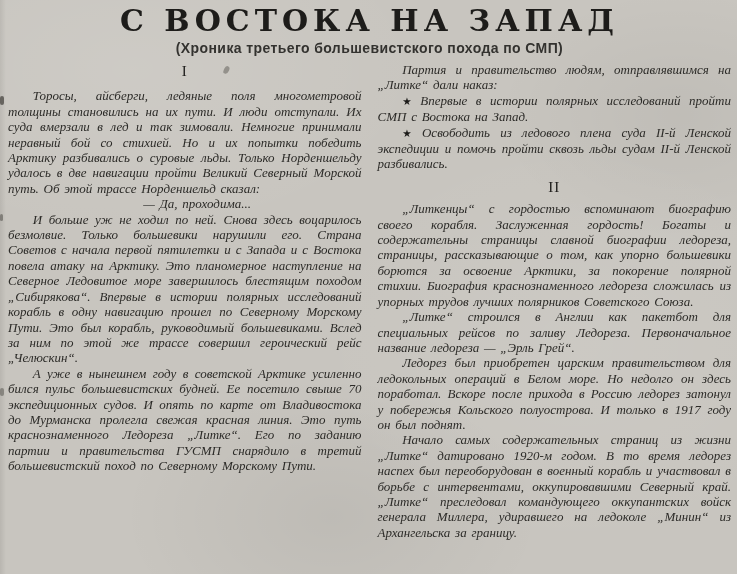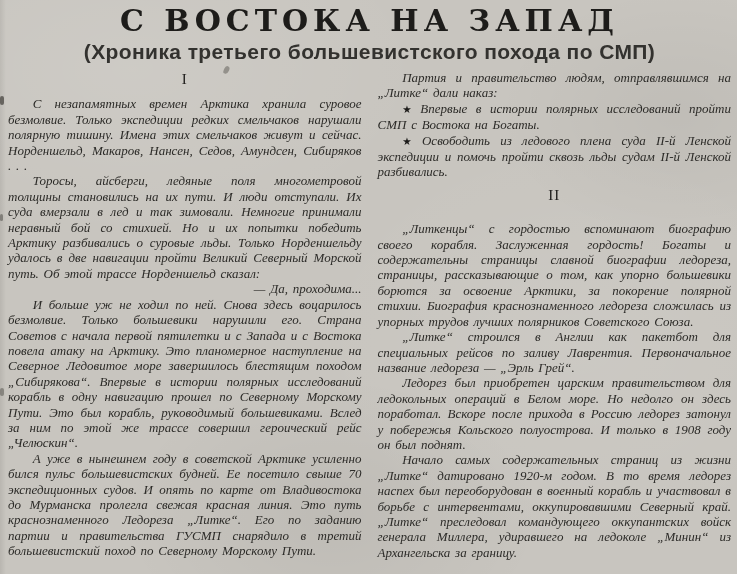--- a/index.html
+++ b/index.html
@@ -33,21 +33,21 @@
     font-family:"DejaVu Serif","Liberation Serif",serif;
     font-size:30px;
     font-weight:700;
     letter-spacing:5px;
     color:var(--ink-strong);
     line-height:1.1;
     transform:scaleY(1.02);
   }
   h2{
     font-family:"Liberation Sans","DejaVu Sans",sans-serif;
-    font-size:21px;
+    font-size:14px;
     font-weight:600;
     letter-spacing:.4px;
     color:#33322f;
     margin-top:3px;
   }
   .columns{
     display:flex;
     gap:16px;
     margin-top:6px;
   }
@@ -59,23 +59,23 @@
     word-spacing:1.5px;
   }
   .sec-head{
     text-align:center;
     font-size:15px;
     font-weight:400;
     letter-spacing:1px;
     margin:2px 0 9px 0;
     color:var(--ink-strong);
   }
-  .col-right .sec-head{margin:8px 0 18px 0;}
+  .col-right .sec-head{margin:8px 0 6px 0;}
   .para{text-indent:1.9em;font-style:italic;}
-  .para.dialog{text-align:right;}
+  .para.dialog{text-align:center;}
   .bullet .star{
     font-family:"DejaVu Sans",sans-serif;
     font-size:10.5px;
     letter-spacing:0;
     padding-right:5px;
     color:var(--ink-strong);
   }
   .speck{position:absolute;background:#504e48;border-radius:2px;opacity:.8;}
   .speck.s1{left:0;top:96px;width:4px;height:9px;}
   .speck.s2{left:0;top:214px;width:3px;height:7px;opacity:.55;}
@@ -89,38 +89,37 @@
 
   <header>
     <h1>С ВОСТОКА НА ЗАПАД</h1>
     <h2>(Хроника третьего большевистского похода по СМП)</h2>
   </header>
 
   <div class="columns">
 
     <section class="col col-left">
       <div class="sec-head">I</div>
-      <p class="para">С незапамятных времен Арктика хранила суровое безмолвие. Только экспедиции редких смельчаков нарушали полярную тишину. Имена этих смельчаков живут и сейчас. Норденшельд, Макаров, Нансен, Седов, Амундсен, Сибиряков . . .</p>
       <p class="para">Торосы, айсберги, ледяные поля многометровой толщины становились на их пути. И люди отступали. Их суда вмерзали в лед и так зимовали. Немногие принимали неравный бой со стихией. Но и их попытки победить Арктику разбивались о суровые льды. Только Норденшельду удалось в две навигации пройти Великий Северный Морской путь. Об этой трассе Норденшельд сказал:</p>
       <p class="para dialog">— Да, проходима...</p>
       <p class="para">И больше уж не ходил по ней. Снова здесь воцарилось безмолвие. Только большевики нарушили его. Страна Советов с начала первой пятилетки и с Запада и с Востока повела атаку на Арктику. Это планомерное наступление на Северное Ледовитое море завершилось блестящим походом „Сибирякова“. Впервые в истории полярных исследований корабль в одну навигацию прошел по Северному Морскому Пути. Это был корабль, руководимый большевиками. Вслед за ним по этой же трассе совершил героический рейс „Челюскин“.</p>
       <p class="para">А уже в нынешнем году в советской Арктике усиленно бился пульс большевистских будней. Ее посетило свыше 70 экспедиционных судов. И опять по карте от Владивостока до Мурманска пролегла свежая красная линия. Это путь краснознаменного Ледореза „Литке“. Его по заданию партии и правительства ГУСМП снарядило в третий большевистский поход по Северному Морскому Пути.</p>
     </section>
 
     <section class="col col-right">
       <p class="para">Партия и правительство людям, отправлявшимся на „Литке“ дали наказ:</p>
 
-      <p class="para bullet"><span class="star">★</span><span>Впервые в истории полярных исследований пройти СМП с Востока на Богаты.</span></p>
+      <p class="para bullet"><span class="star">★</span><span>Впервые в истории полярных исследований пройти СМП с Востока на Запад.</span></p>
       <p class="para bullet"><span class="star">★</span><span>Освободить из ледового плена суда II-й Ленской экспедиции и помочь пройти сквозь льды судам II-й Ленской разбивались.</span></p>
 
       <div class="sec-head">II</div>
 
       <p class="para">„Литкенцы“ с гордостью вспоминают биографию своего корабля. Заслуженная гордость! Богаты и содержательны страницы славной биографии ледореза, страницы, рассказывающие о том, как упорно большевики борются за освоение Арктики, за покорение полярной стихии. Биография краснознаменного ледореза сложилась из упорных трудов лучших полярников Советского Союза.</p>
-      <p class="para">„Литке“ строился в Англии как пакетбот для специальных рейсов по заливу Лаврентия. Первоначальное название ледореза — „Эрль Грей“.</p>
-      <p class="para">Ледорез был приобретен царским правительством для ледокольных операций в Белом море. Но недолго он здесь поработал. Вскоре после прихода в Россию ледорез затонул у побережья Кольского полуострова. И только в 1908 году он был поднят.</p>
+      <p class="para">„Литке“ строился в Англии как пакетбот для специальных рейсов по заливу Ледореза. Первоначальное название ледореза — „Эрль Грей“.</p>
+      <p class="para">Ледорез был приобретен царским правительством для ледокольных операций в Белом море. Но недолго он здесь поработал. Вскоре после прихода в Россию ледорез затонул у побережья Кольского полуострова. И только в 1917 году он был поднят.</p>
       <p class="para">Начало самых содержательных страниц из жизни „Литке“ датировано 1920-м годом. В то время ледорез наспех был переоборудован в военный корабль и участвовал в борьбе с интервентами, оккупировавшими Северный край. „Литке“ преследовал командующего оккупантских войск генерала Миллера, удиравшего на ледоколе „Минин“ из Архангельска за границу.</p>
     </section>
 
   </div>
 
   <div class="speck s1"></div>
   <div class="speck s2"></div>
   <div class="speck s3"></div>
   <div class="speck s4"></div>
 </div>

